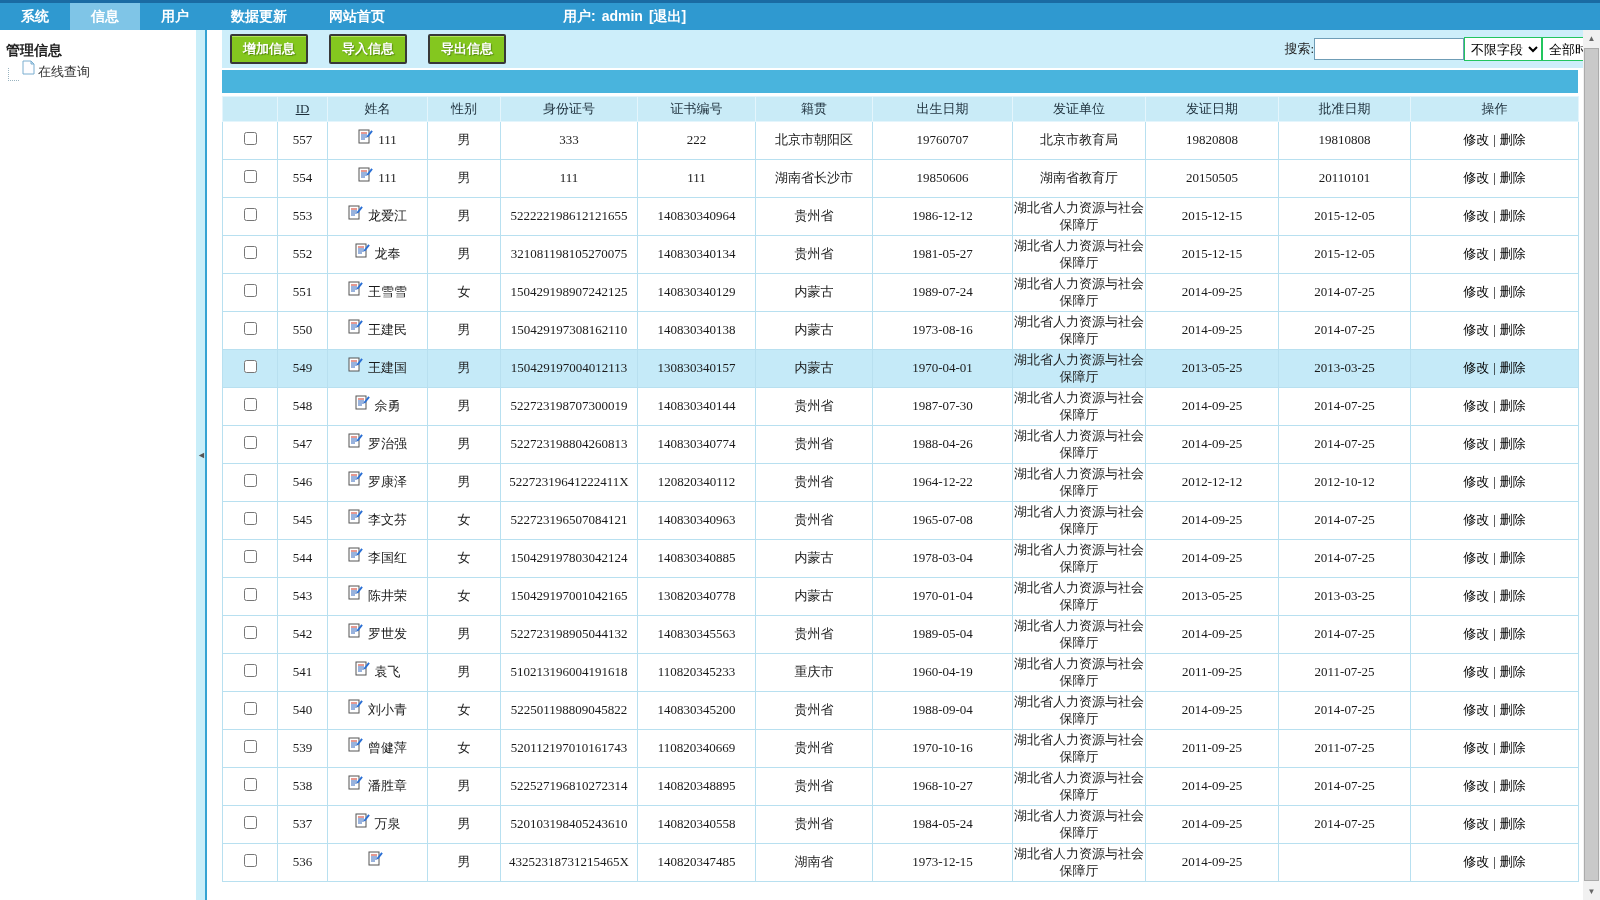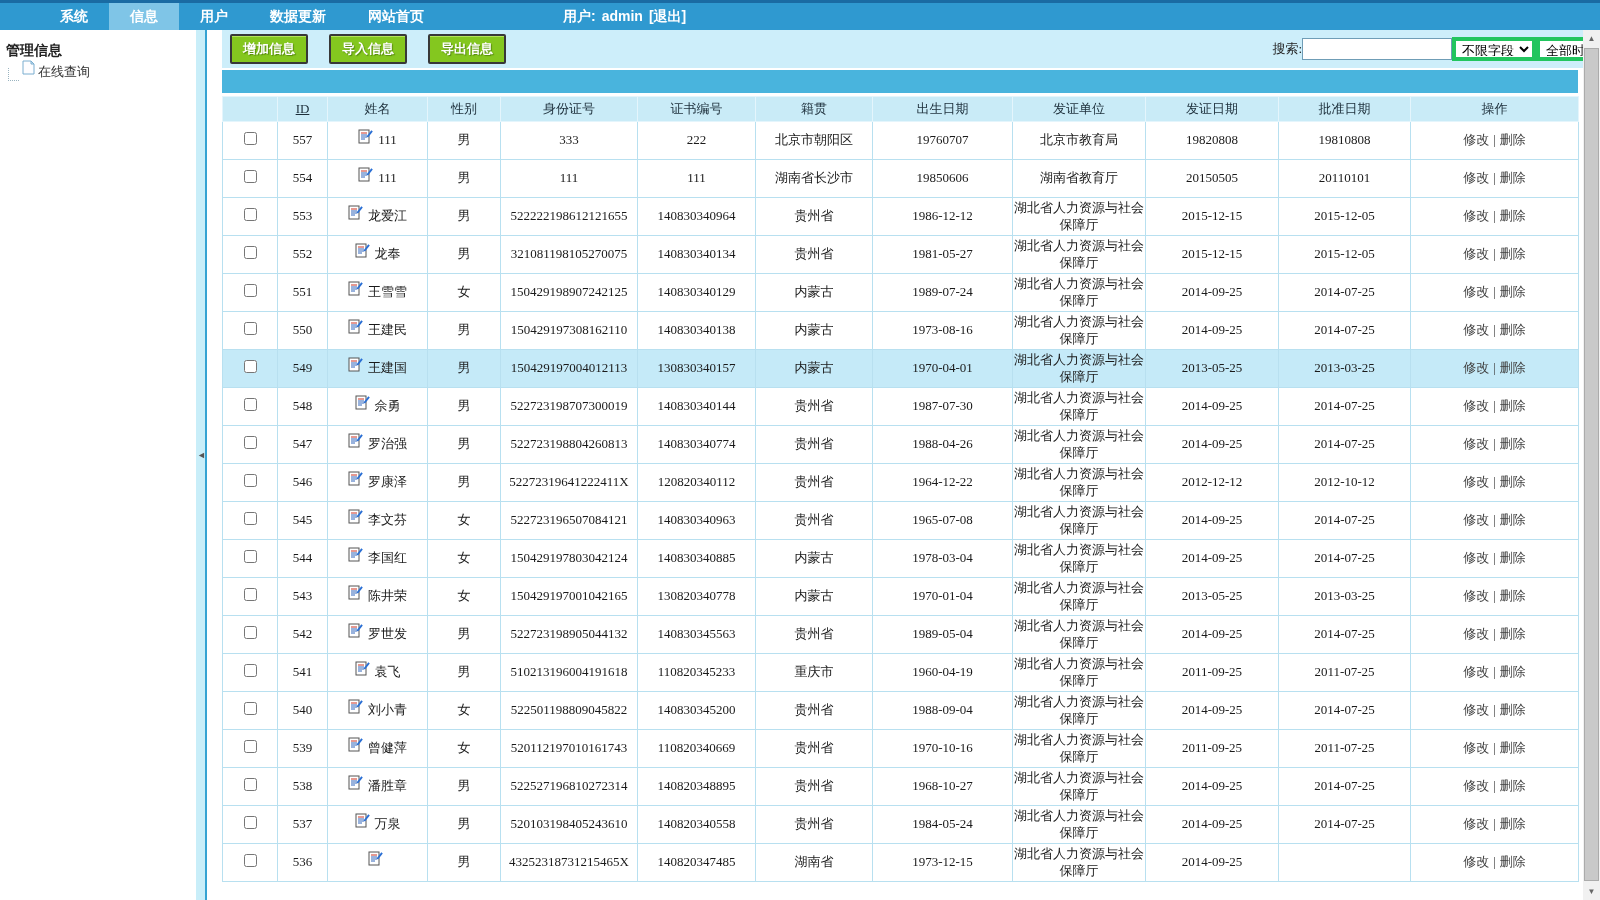--- a/index.html
+++ b/index.html
@@ -2,21 +2,21 @@
 <html><head>
 <meta charset="utf-8">
 <style>
   * { margin:0; padding:0; box-sizing:border-box; }
   html,body { width:1600px; height:900px; overflow:hidden; background:#fff;
               font-family:"Liberation Sans", sans-serif; }
 
   
   .nav { position:absolute; top:0; left:0; width:1600px; height:30px;
          background:#2f99d0; border-top:3px solid #1a6ba3; }
-  .nav-tabs { display:flex; height:27px;margin-left:39px; }
+  .nav-tabs { display:flex; height:27px; }
   .nav-tab { height:27px; line-height:27px; padding:0 21px; color:#fff;
              font-weight:bold; font-size:14px; cursor:pointer; }
   .nav-tab.active { background:#7fc5e7; }
   .nav-user { position:absolute; left:563px; top:0; height:27px; line-height:27px;
               color:#fff; font-weight:bold; font-size:14px; }
   .nav-user span { margin-right:6px; }
   .logout { cursor:pointer; }
 
   
   .sidebar { position:absolute; top:30px; left:0; width:196px; bottom:0;
@@ -47,41 +47,41 @@
   .btn-group { display:flex; gap:21px; }
   .green-btn { background:#84c71f; border:2px solid #383838; border-radius:2px;
                color:#fff; font-weight:bold; font-size:13px; padding:4px 11px;
                cursor:pointer; text-shadow:1px 1px 1px #55880e;
                box-shadow:inset 0 1px 0 #b4e55a; }
   .search-zone { display:flex; align-items:center; 
                  font-family:"Liberation Serif", serif; }
   .search-label { font-size:13px; color:#222; }
   .search-input { width:150px; height:22px; border:1px solid #6f9db6;
                   background:#fff; padding:0 4px; font-size:13px; }
-  .search-select { height:24px; font-size:13px; border:4px solid #22c55e;
+  .search-select { height:24px; font-size:13px; border:1px solid #22c55e;
                    background:#fff; padding:1px 2px;
                    font-family:"Liberation Serif", serif; }
   .search-btn { height:24px; font-size:13px; padding:0 9px; background:#f2f2f2;
                 border:1px solid #707070; cursor:pointer;
                 font-family:"Liberation Serif", serif; }
 
   .blue-strip { margin:2px 0 0 13px; width:1356px; height:23px; background:#49b4dd; }
 
   
   table.list { margin:3px 0 0 13px; width:1356px; border-collapse:collapse;
                table-layout:fixed; font-family:"Liberation Serif", serif; }
   .list th { height:25px; background:#c9ebf7; font-weight:normal; font-size:13px;
              color:#1c2e3a; border:1px solid #e4f5fc; }
   .list th.id-col u { cursor:pointer;text-align:center; }
   .list td { height:38px; border:1px solid #b8e0f0; font-size:13px; color:#1a1a1a;
              text-align:center; background:#fff; overflow:hidden; line-height:1.3; }
   tr.hl td { background:#c5eaf8; }
   .name-cell-inner { display:inline-flex; align-items:center; gap:5px; }
   .doc-icon { flex:0 0 auto; position:relative; top:-2px; }
-  .action-cell a, .action-cell span { color:#404040; text-decoration:none;
+  .action-cell a, .action-cell span { color:#000000; text-decoration:none;
                                       cursor:pointer; }
   .action-sep { margin:0 4px; }
   input[type="checkbox"] { width:13px; height:13px; cursor:pointer; }
 
   
   .scrollbar { position:absolute; top:30px; right:0; width:17px; bottom:0;
                background:#f1f1f1; }
   .sb-btn { position:absolute; left:0; width:17px; height:17px; background:#f1f1f1;
             color:#666; font-size:8px; text-align:center; line-height:17px;
             cursor:pointer; }

